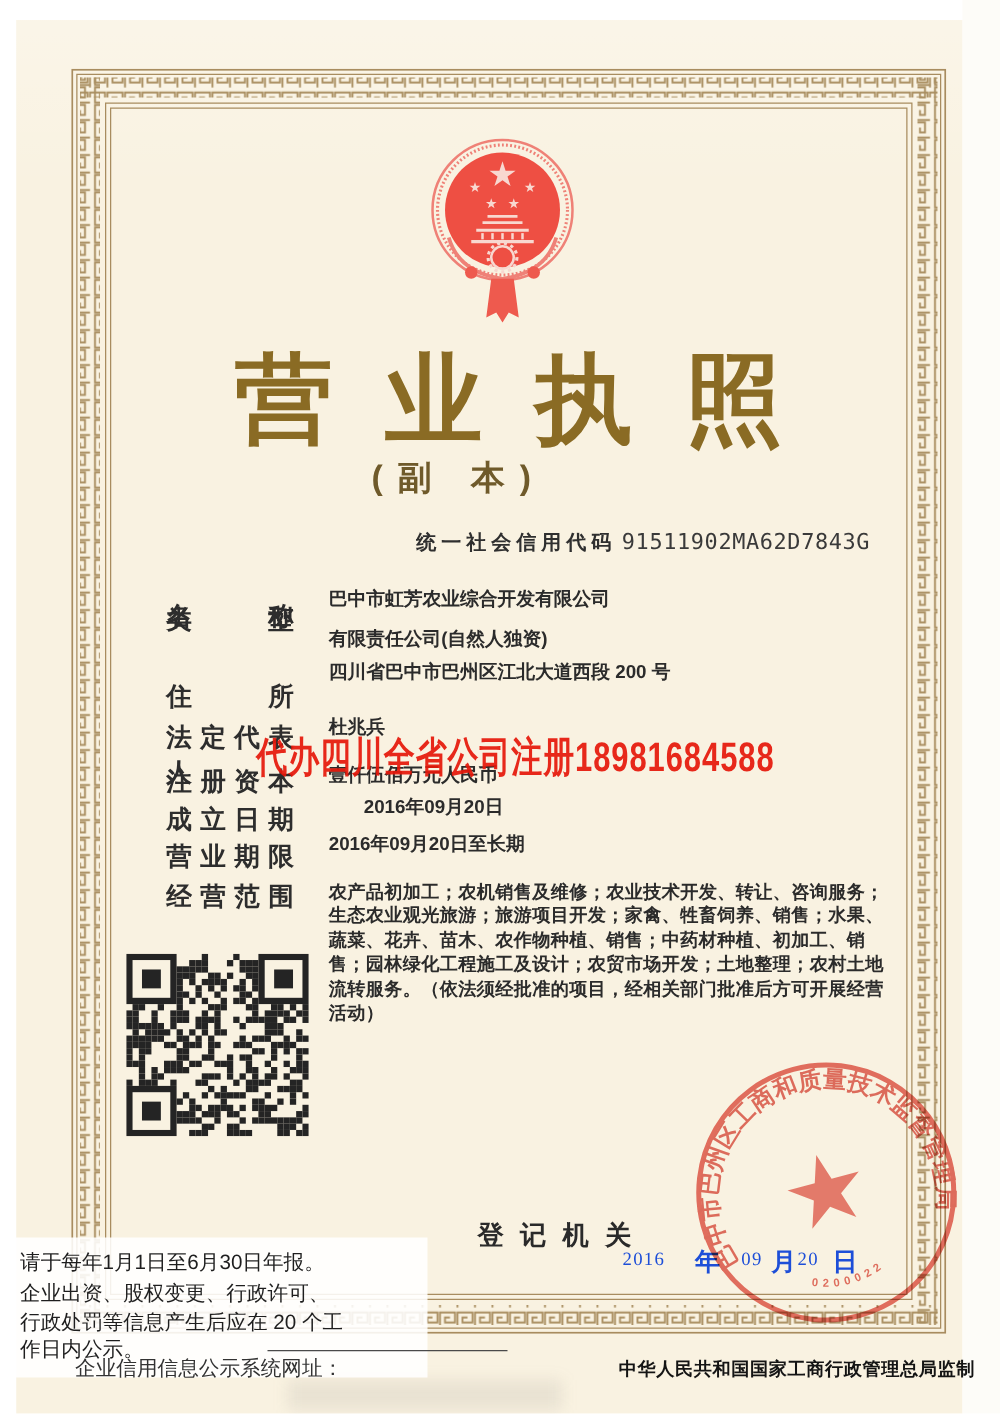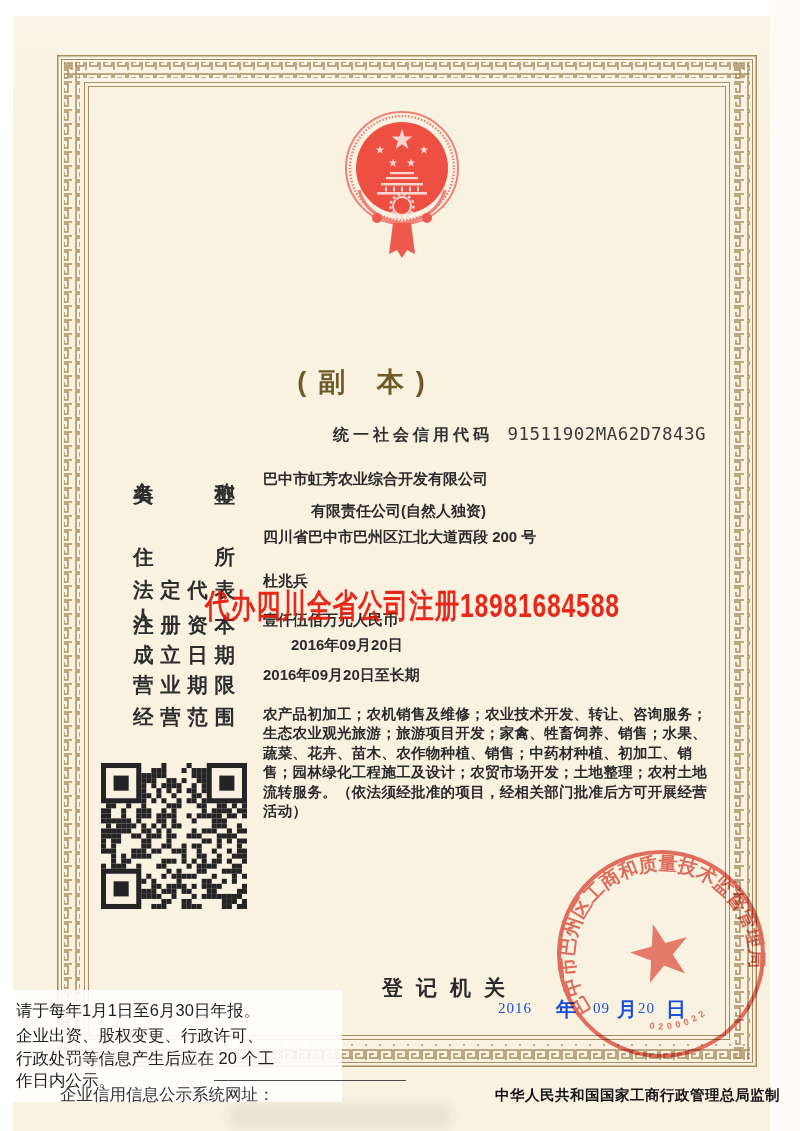--- a/index.html
+++ b/index.html
@@ -9,21 +9,21 @@
   #paper:after{content:"";position:absolute;inset:0;background:linear-gradient(180deg,rgba(255,255,255,.25),rgba(0,0,0,0) 12%);}
   .abs{position:absolute;}
   #border-frame{position:absolute;left:57px;top:55px;z-index:5;}
   
   #title{position:absolute;left:57px;top:268px;width:700px;text-align:center;
          font-size:78px;font-weight:900;color:#8a6b24;letter-spacing:42px;text-indent:42px;z-index:10;}
   #subtitle{position:absolute;left:57px;top:364px;width:608px;text-align:center;
          font-size:27px;font-weight:700;color:#6f5a2a;letter-spacing:12px;text-indent:12px;z-index:10;}
   #code-line{position:absolute;left:333px;top:424px;z-index:10;white-space:nowrap;}
   #code-line .lbl{font-size:16px;font-weight:700;letter-spacing:4px;color:#2f2f2f;text-align:right;}
-  #code-line .val{font-size:17.5px;font-family:"DejaVu Sans Mono","Liberation Mono",monospace;color:#3a3a3a;margin-left:10px;letter-spacing:.5px;}
+  #code-line .val{font-size:17.5px;font-family:"DejaVu Sans Mono","Liberation Mono",monospace;color:#3a3a3a;letter-spacing:.5px;}
   .flabel{position:absolute;left:133px;width:102px;font-size:20.5px;font-weight:700;color:#2d2d2d;
           text-align:justify;text-align-last:justify;z-index:10;}
   .fvalue{position:absolute;left:263px;font-size:15px;font-weight:600;color:#2b2b2b;white-space:nowrap;z-index:10;}
   #scope-value{white-space:normal;width:452px;font-size:14.5px;line-height:19.4px;letter-spacing:.3px;}
   #watermark{position:absolute;left:205px;top:584px;font-size:33px;font-weight:600;color:#e6170a;
              opacity:.92;transform:scaleX(.75);transform-origin:left top;white-space:nowrap;letter-spacing:1px;z-index:40;}
   #qr{position:absolute;left:101px;top:763px;width:146px;height:146px;z-index:10;}
   #registry-label{position:absolute;left:382px;top:974px;font-size:21px;font-weight:700;letter-spacing:13px;color:#2a2a2a;z-index:10;}
   #seal{position:absolute;left:545px;top:838px;width:232px;height:232px;z-index:45;opacity:.84;mix-blend-mode:multiply;}
   #issue-date{position:absolute;left:498px;top:996px;width:210px;height:30px;z-index:10;color:#1d4ed8;}
@@ -88,38 +88,39 @@
       <rect x="40" y="86" width="50" height="2.6"></rect>
     </g>
     <circle cx="65" cy="100" r="9" fill="none" stroke="#f8d8d0" stroke-width="2"></circle>
     <circle cx="65" cy="100" r="11.5" fill="none" stroke="#f8d8d0" stroke-width="2.5" stroke-dasharray="2.5 3"></circle>
     <path d="M22,84 Q30,112 65,117 Q100,112 108,84" fill="none" stroke="#ef8177" stroke-width="3"></path>
     <path d="M56,117 L52,148 L60,144 L65,152 L70,144 L78,148 L74,117 Z" fill="#ee5a4e"></path>
     <circle cx="40" cy="112" r="5" fill="#ee5a4e"></circle>
     <circle cx="90" cy="112" r="5" fill="#ee5a4e"></circle>
   </svg>
 
+  <div id="title">营业执照</div>
   <div id="subtitle">(副 本)</div>
 
   <div id="code-line">
     <span class="lbl">统一社会信用代码</span>
     <span class="val">91511902MA62D7843G</span>
   </div>
 
   <div class="flabel" style="top:479px;">名称</div>
   <div class="flabel" style="top:481px;">类型</div>
   <div class="flabel" style="top:543px;">住所</div>
   <div class="flabel" style="top:576px;">法定代表人</div>
   <div class="flabel" style="top:611px;">注册资本</div>
   <div class="flabel" style="top:641px;">成立日期</div>
   <div class="flabel" style="top:671px;">营业期限</div>
   <div class="flabel" style="top:703px;">经营范围</div>
 
   <div class="fvalue" style="top:470px;">巴中市虹芳农业综合开发有限公司</div>
-  <div class="fvalue" style="top:502px;margin-left:48px;">有限责任公司(自然人独资)</div>
+  <div class="fvalue" style="top:502px;">有限责任公司(自然人独资)</div>
   <div class="fvalue" style="top:528px;">四川省巴中市巴州区江北大道西段 200 号</div>
   <div class="fvalue" style="top:572px;">杜兆兵</div>
   <div class="fvalue" style="top:611px;">壹仟伍佰万元人民币</div>
   <div class="fvalue" style="top:636px;margin-left:28px;">2016年09月20日</div>
   <div class="fvalue" style="top:666px;">2016年09月20日至长期</div>
   <div class="fvalue" id="scope-value" style="top:705px;">农产品初加工；农机销售及维修；农业技术开发、转让、咨询服务；生态农业观光旅游；旅游项目开发；家禽、牲畜饲养、销售；水果、蔬菜、花卉、苗木、农作物种植、销售；中药材种植、初加工、销售；园林绿化工程施工及设计；农贸市场开发；土地整理；农村土地流转服务。（依法须经批准的项目，经相关部门批准后方可开展经营活动）</div>
 
   <div id="watermark">代办四川全省公司注册18981684588</div>
 
   <div id="qr"><svg width="146" height="146" viewBox="0 0 146 146" xmlns="http://www.w3.org/2000/svg">

